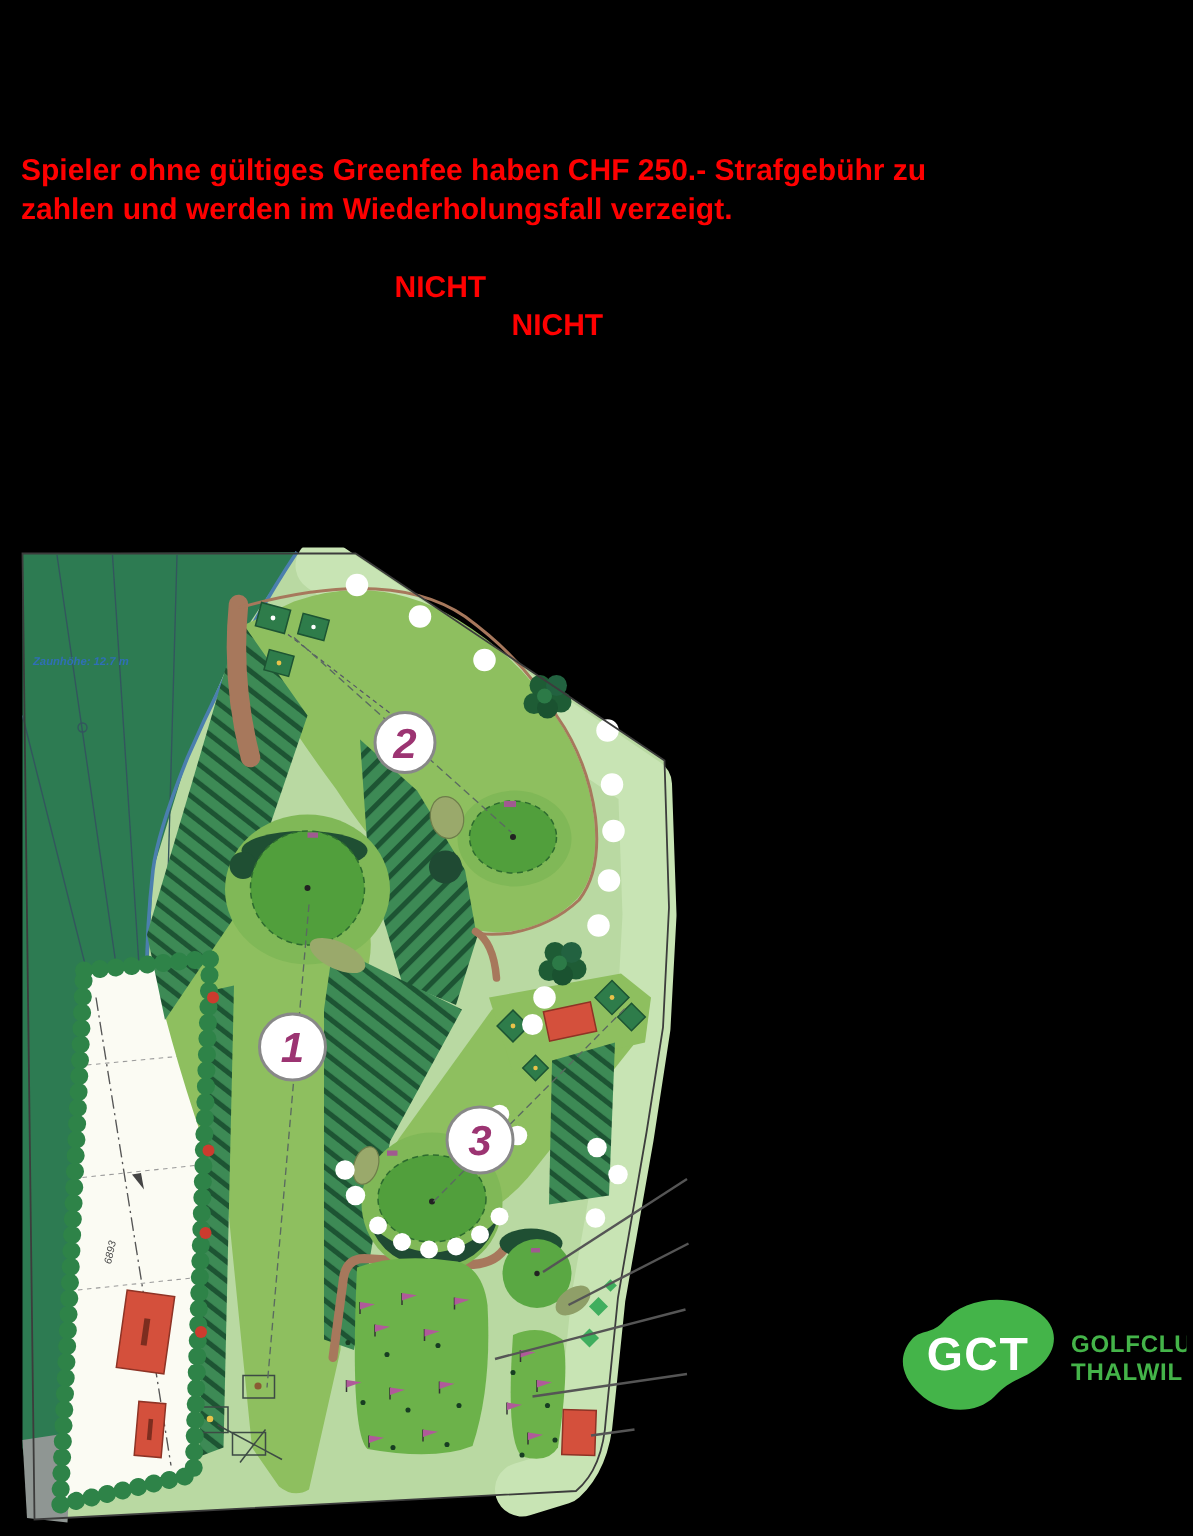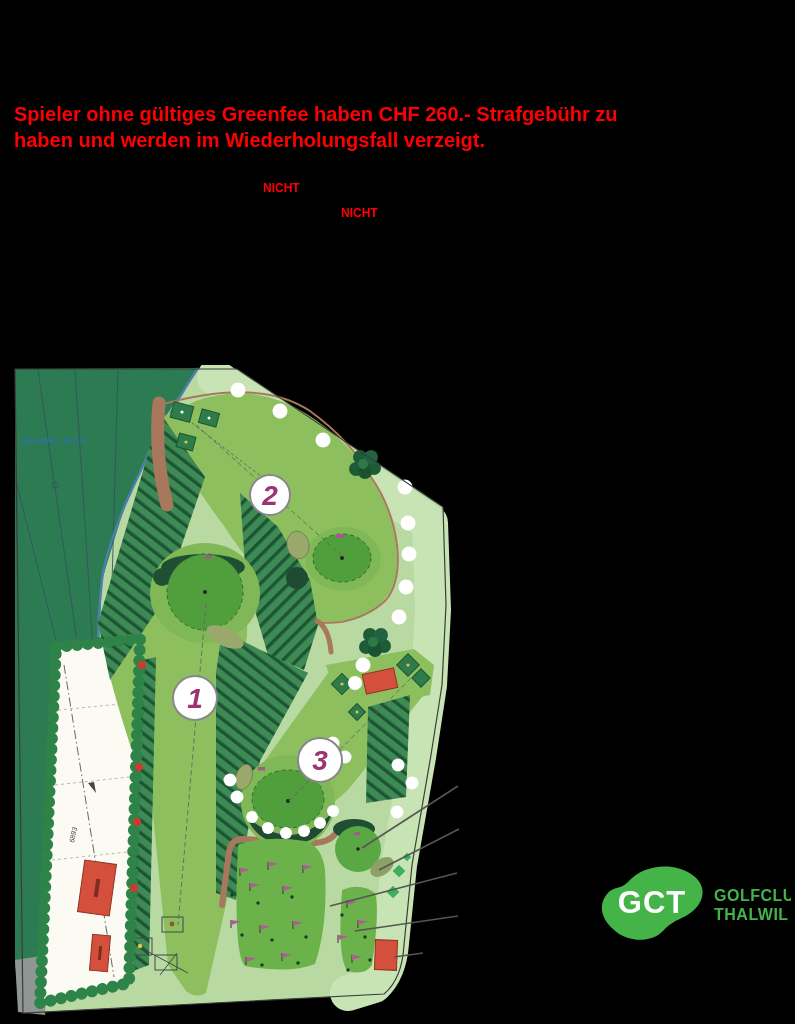--- a/index.html
+++ b/index.html
@@ -4,33 +4,33 @@
 <style>
   html,body{margin:0;padding:0;}
   body{
     width:795px;height:1024px;position:relative;overflow:hidden;
     background:#000;font-family:"Liberation Sans", sans-serif;
   }
   .warning{
     position:absolute;left:14px;top:101px;width:680px;
     color:#ff0000;font-weight:bold;font-size:20px;line-height:26px;
   }
-  .nicht{position:absolute;color:#ff0000;font-weight:bold;font-size:12px;}
+  .nicht{position:absolute;color:#ff0000;font-weight:bold;font-size:20px;}
   #nicht1{left:263px;top:181px;}
   #nicht2{left:341px;top:206px;}
   #map-wrap{position:absolute;left:10px;top:365px;width:450px;height:660px;font-style:italic;}
   #logo-wrap{position:absolute;left:596px;top:860px;width:195px;height:95px;}
   svg text{font-family:"Liberation Sans", sans-serif;}
 </style>
 </head>
 <body>
 
 <div class="warning">
-  <div>Spieler ohne gültiges Greenfee haben CHF 260.- Strafgebühr zu</div>
-  <div>haben und werden im Wiederholungsfall verzeigt.</div>
+  <div>Spieler ohne gültiges Greenfee haben CHF 250.- Strafgebühr zu</div>
+  <div>zahlen und werden im Wiederholungsfall verzeigt.</div>
 </div>
 <div class="nicht" id="nicht1">NICHT</div>
 <div class="nicht" id="nicht2">NICHT</div>
 
 <div id="map-wrap">
 <svg width="450" height="660" viewBox="0 0 450 660">
   <defs>
     <pattern id="hatchA" width="10" height="10" patternUnits="userSpaceOnUse" patternTransform="rotate(45)">
       <rect width="10" height="10" fill="#3d8a55"></rect>
       <rect x="0" y="0" width="3.4" height="10" fill="#1d5433"></rect>

